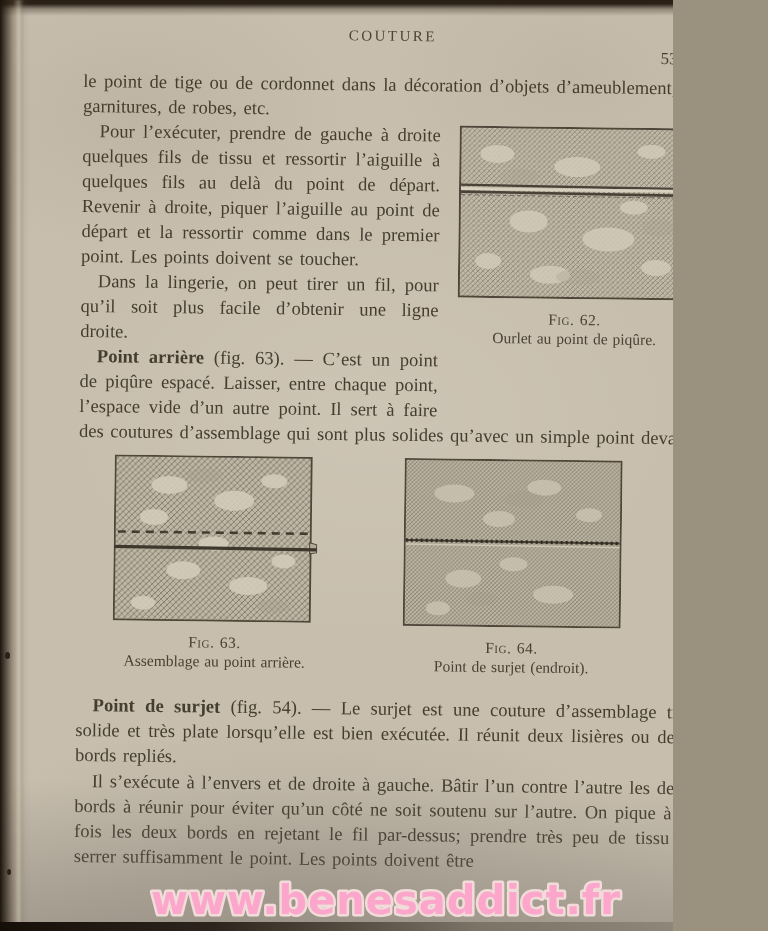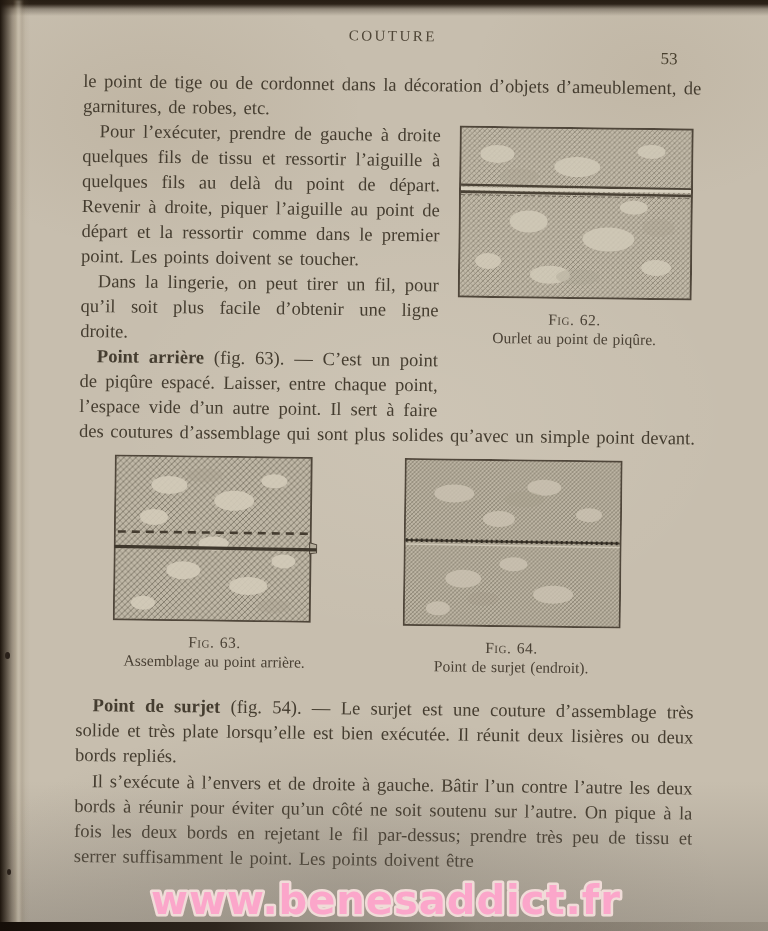--- a/index.html
+++ b/index.html
@@ -1,18 +1,18 @@
 <!DOCTYPE html>
 <html lang="fr"><head>
 <meta charset="utf-8">
 <style>
   html,body{margin:0;padding:0;}
   body{width:768px;height:931px;overflow:hidden;background:#9a927f;}
   .page{
-    position:relative;width:768px;height:931px;overflow:hidden;
+    position:relative;width:673px;height:931px;overflow:hidden;
     background:#c7beae;
     background-image:
       radial-gradient(ellipse 300px 200px at 20% 12%, rgba(124,100,66,0.10), rgba(0,0,0,0) 70%),
       radial-gradient(ellipse 260px 180px at 85% 8%, rgba(124,100,66,0.08), rgba(0,0,0,0) 70%),
       radial-gradient(ellipse 420px 300px at 55% 45%, rgba(255,250,236,0.10), rgba(0,0,0,0) 75%),
       radial-gradient(ellipse 500px 240px at 45% 96%, rgba(110,104,96,0.22), rgba(0,0,0,0) 75%);
     font-family:"Liberation Serif","DejaVu Serif",serif;
     color:#453d30;
   }
   

